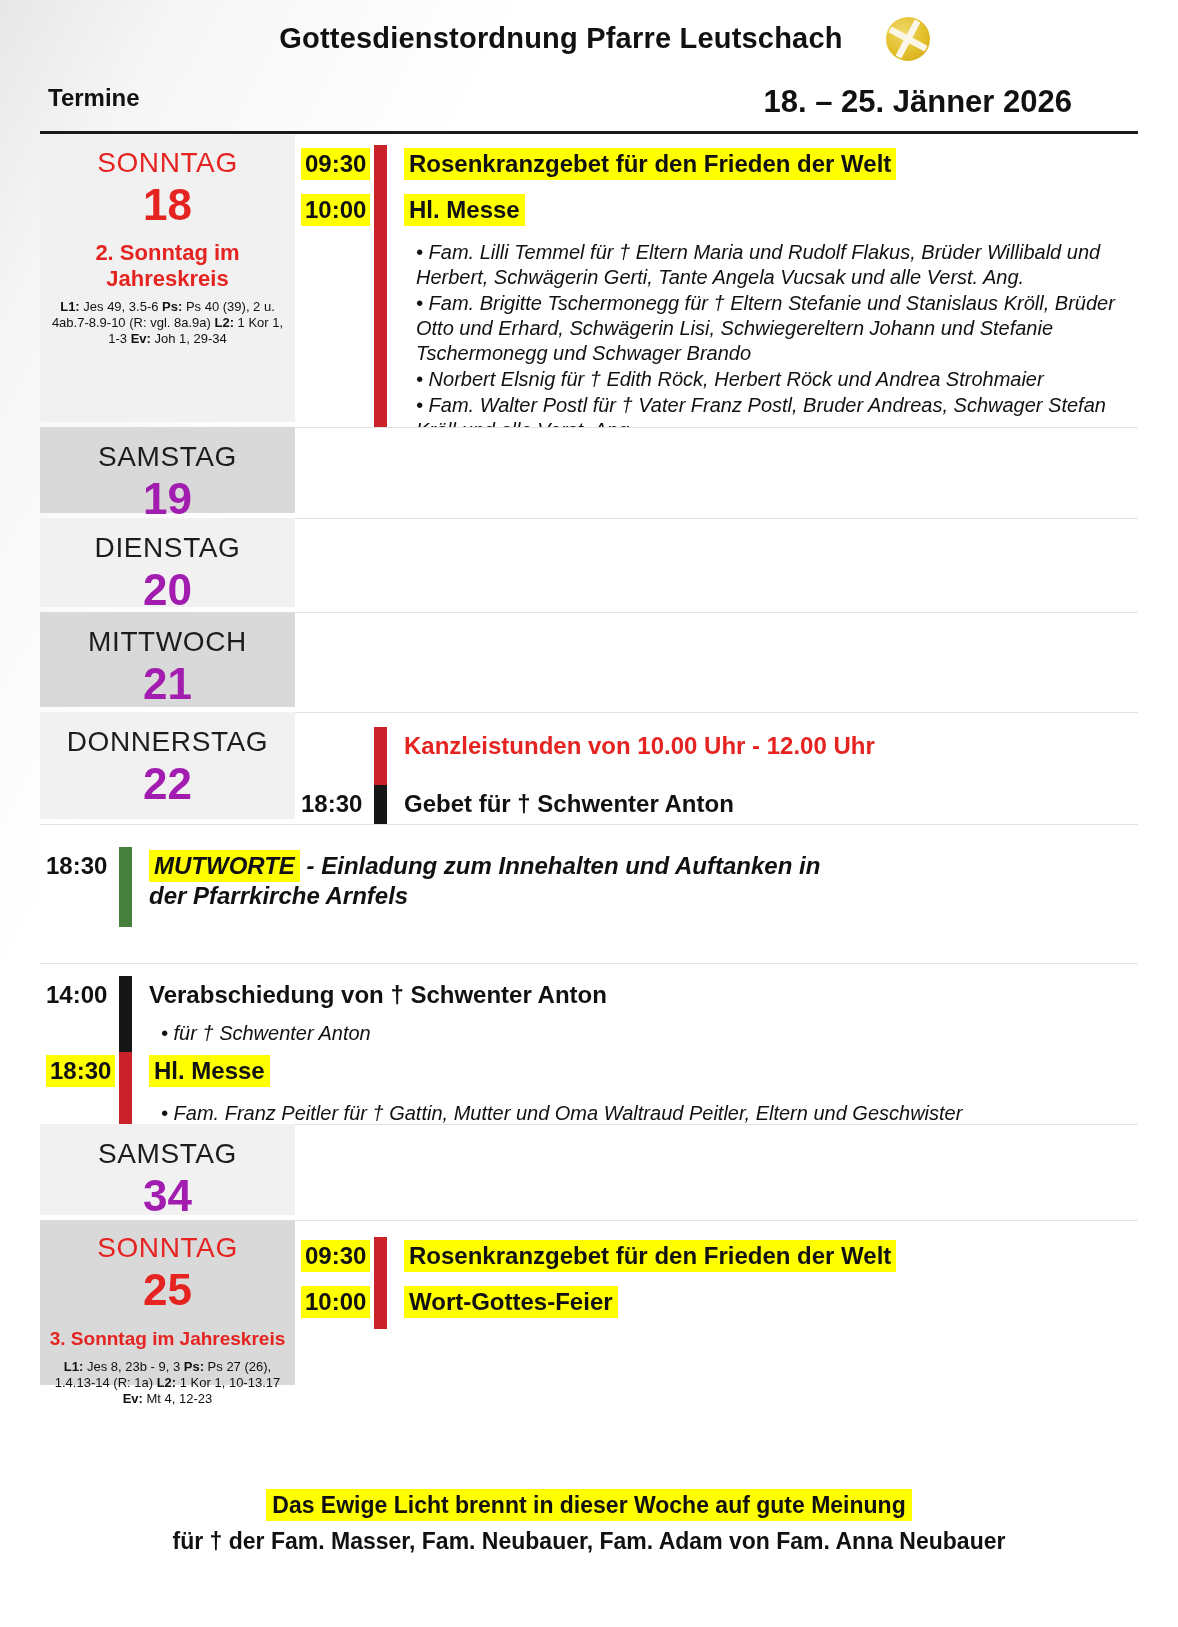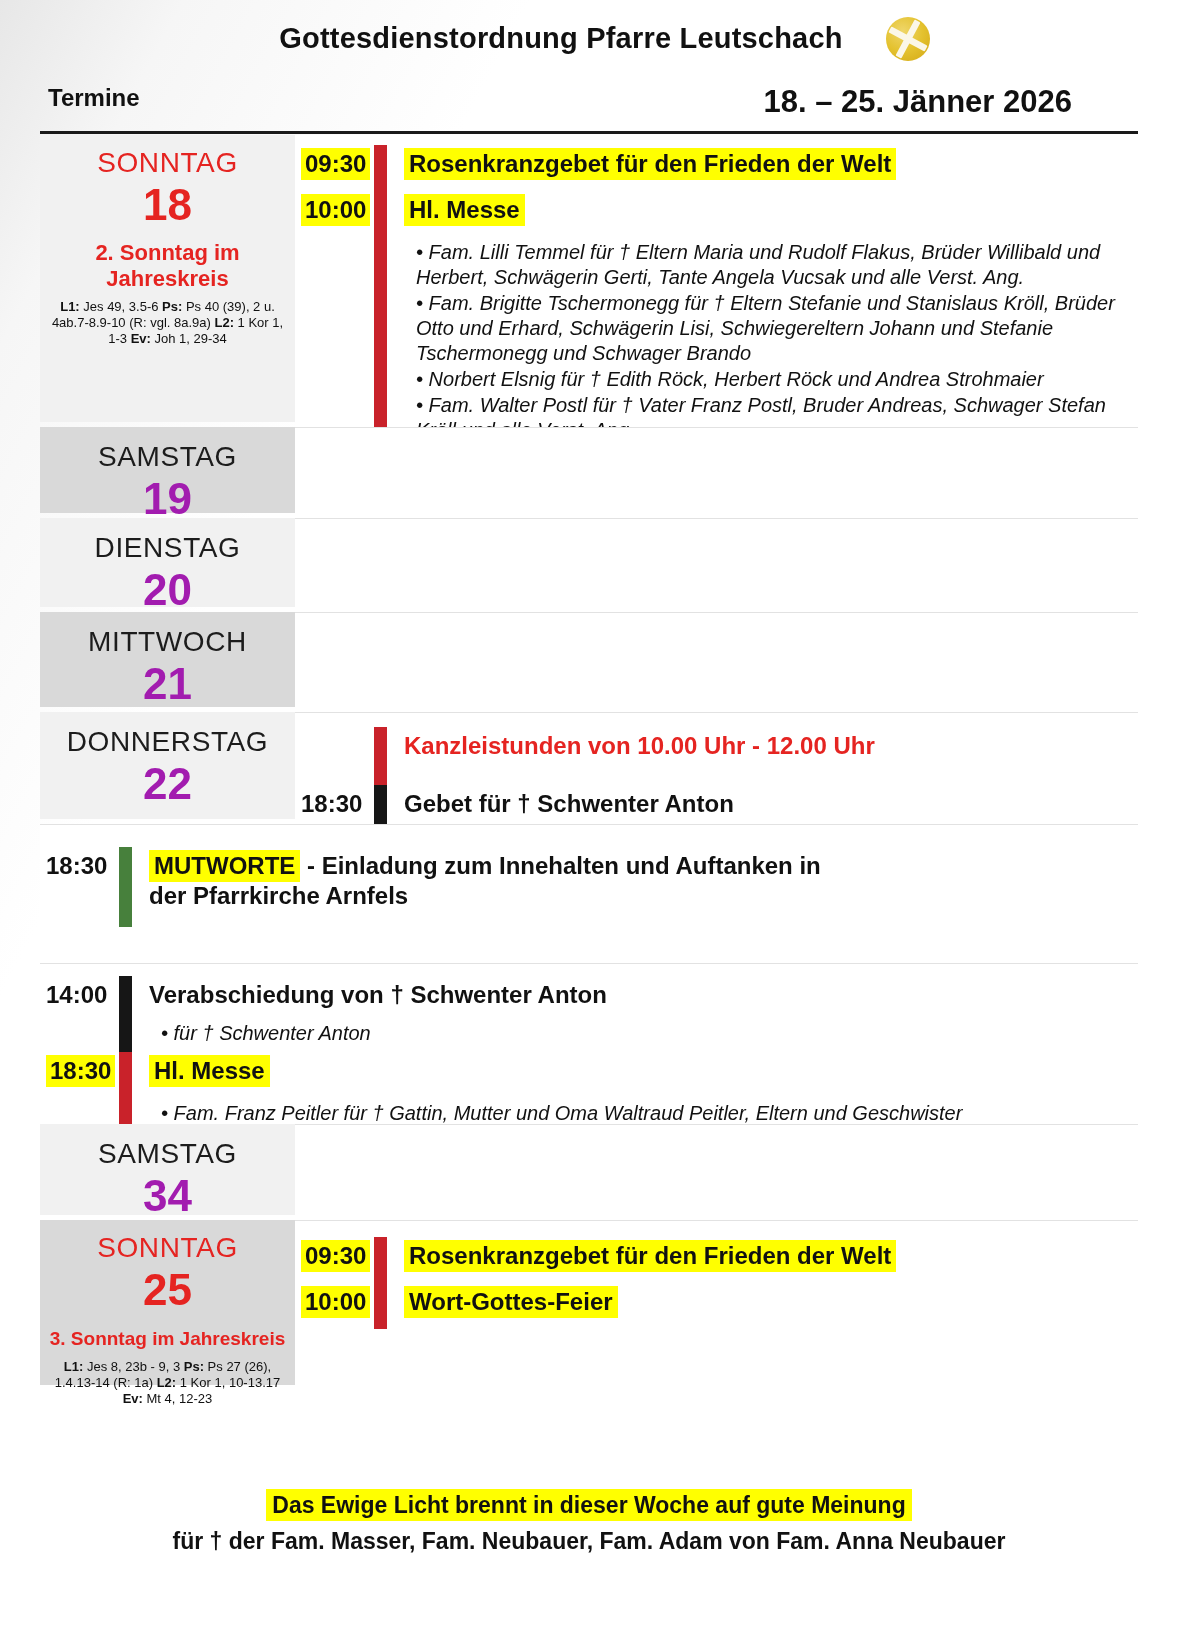--- a/index.html
+++ b/index.html
@@ -62,21 +62,21 @@
   .bar{flex:0 0 13px;}
   .bar.red{background:#c9222a;}
   .bar.black{background:#161616;}
   .bar.green{background:#47803c;}
   .txt{flex:1;box-sizing:border-box;padding-left:17px;padding-top:4px;
        font-size:24px;font-weight:bold;color:#111;line-height:30px;}
   .txt .hl{background:#ffff00;padding:2px 5px 3px 5px;box-decoration-break:clone;-webkit-box-decoration-break:clone;}
   .txt.rednote{color:#e52421;}
   .intent{font-size:20px;font-weight:normal;color:#111;line-height:25px;padding-top:5px;}
   .intent p{margin:0 0 1px 12px;font-style:italic;}
-  .w-narrow{max-width:700px;}
+  .w-narrow{max-width:700px;font-style:italic;}
   .pad-top-10{padding-top:10px;}
   .pad-top-14{padding-top:14px;}
   .pad-top-16{padding-top:16px;}
   .pad-top-22{padding-top:22px;}
   .mh46{min-height:46px;}
   .mh44{min-height:44px;}
   .mh58{min-height:58px;}
   .mh40{min-height:40px;}
   .mh36{min-height:36px;}
   .mh80{min-height:80px;}

